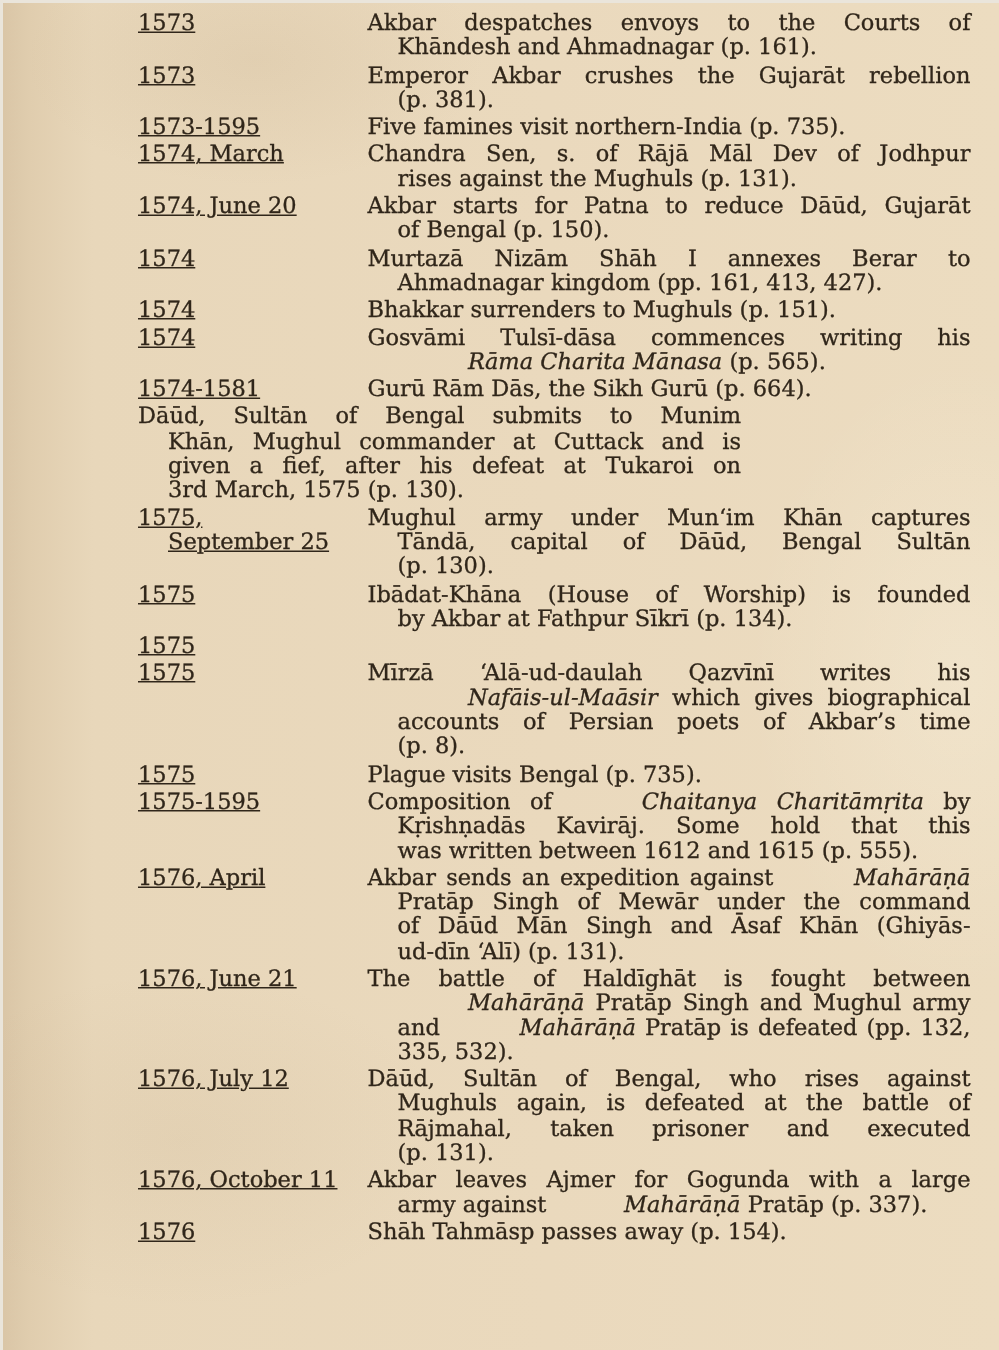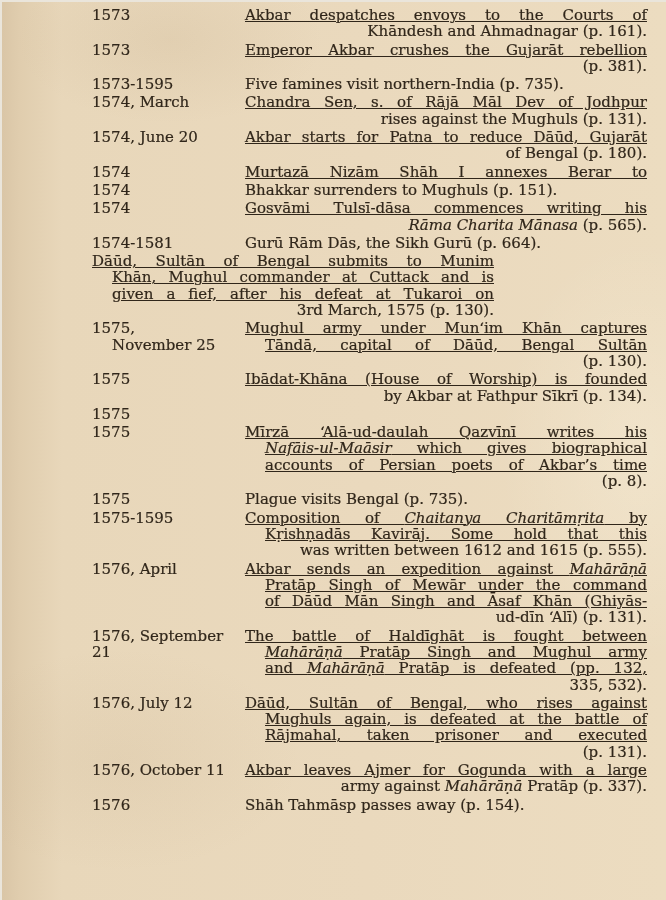--- a/index.html
+++ b/index.html
@@ -34,38 +34,38 @@
     width:555px;
   }
   .row{
     display:flex;
     align-items:flex-start;
     margin-bottom:2px;
   }
   .date-col{
     flex:0 0 153px;
     width:153px;
+    text-decoration:underline;
   }
   .text-col{
     flex:0 0 402px;
     width:402px;
   }
   .line{
     font-size:15px;
     line-height:16.3px;
     white-space:normal;
   }
-  .text-col .line.cont{padding-left:20px;text-align:right;}
+  .text-col .line.cont{padding-left:20px;}
   .date-col .line.cont{padding-left:20px;}
   .text-col .line.just{
     text-align:justify;
     text-align-last:justify;
-    text-decoration:underline;
-  }
-  .it{font-style:italic;}
+  }
+  .it{font-style:italic;margin-left:47px;}
 </style>
 </head>
 <body>
 
 <div class="page">
   <div class="edge-top"></div>
   <div class="edge-left"></div>
   <div class="content">
       <div class="row">
         <div class="date-col">
@@ -101,29 +101,30 @@
           <div class="line just"><span>Chandra Sen, s. of Rājā Māl Dev of Jodhpur</span></div>
           <div class="line cont"><span>rises against the Mughuls (p. 131).</span></div>
         </div>
       </div>
       <div class="row">
         <div class="date-col">
           <div class="line">1574, June 20</div>
         </div>
         <div class="text-col">
           <div class="line just"><span>Akbar starts for Patna to reduce Dāūd, Gujarāt</span></div>
-          <div class="line cont"><span>of Bengal (p. 180).</span></div>
+          <div class="line cont"><span>of Bengal (p. 150).</span></div>
         </div>
       </div>
       <div class="row">
         <div class="date-col">
           <div class="line">1574</div>
         </div>
         <div class="text-col">
           <div class="line just"><span>Murtazā Nizām Shāh I annexes Berar to</span></div>
+          <div class="line cont"><span>Ahmadnagar kingdom (pp. 161, 413, 427).</span></div>
         </div>
       </div>
       <div class="row">
         <div class="date-col">
           <div class="line">1574</div>
         </div>
         <div class="text-col">
           <div class="line"><span>Bhakkar surrenders to Mughuls (p. 151).</span></div>
         </div>
       </div>
@@ -148,21 +149,21 @@
         <div class="text-col">
           <div class="line just"><span>Dāūd, Sultān of Bengal submits to Munim</span></div>
           <div class="line cont just"><span>Khān, Mughul commander at Cuttack and is</span></div>
           <div class="line cont just"><span>given a fief, after his defeat at Tukaroi on</span></div>
           <div class="line cont"><span>3rd March, 1575 (p. 130).</span></div>
         </div>
       </div>
       <div class="row">
         <div class="date-col">
           <div class="line">1575,</div>
-          <div class="line cont">November 25</div>
+          <div class="line cont">September 25</div>
         </div>
         <div class="text-col">
           <div class="line just"><span>Mughul army under Mun‘im Khān captures</span></div>
           <div class="line cont just"><span>Tāndā, capital of Dāūd, Bengal Sultān</span></div>
           <div class="line cont"><span>(p. 130).</span></div>
         </div>
       </div>
       <div class="row">
         <div class="date-col">
           <div class="line">1575</div>
@@ -212,21 +213,21 @@
         </div>
         <div class="text-col">
           <div class="line just"><span>Akbar sends an expedition against </span><span class="it">Mahārāṇā</span></div>
           <div class="line cont just"><span>Pratāp Singh of Mewār under the command</span></div>
           <div class="line cont just"><span>of Dāūd Mān Singh and Āsaf Khān (Ghiyās-</span></div>
           <div class="line cont"><span>ud-dīn ‘Alī) (p. 131).</span></div>
         </div>
       </div>
       <div class="row">
         <div class="date-col">
-          <div class="line">1576, September 21</div>
+          <div class="line">1576, June 21</div>
         </div>
         <div class="text-col">
           <div class="line just"><span>The battle of Haldīghāt is fought between</span></div>
           <div class="line cont just"><span class="it">Mahārāṇā</span><span> Pratāp Singh and Mughul army</span></div>
           <div class="line cont just"><span>and </span><span class="it">Mahārāṇā</span><span> Pratāp is defeated (pp. 132,</span></div>
           <div class="line cont"><span>335, 532).</span></div>
         </div>
       </div>
       <div class="row">
         <div class="date-col">

